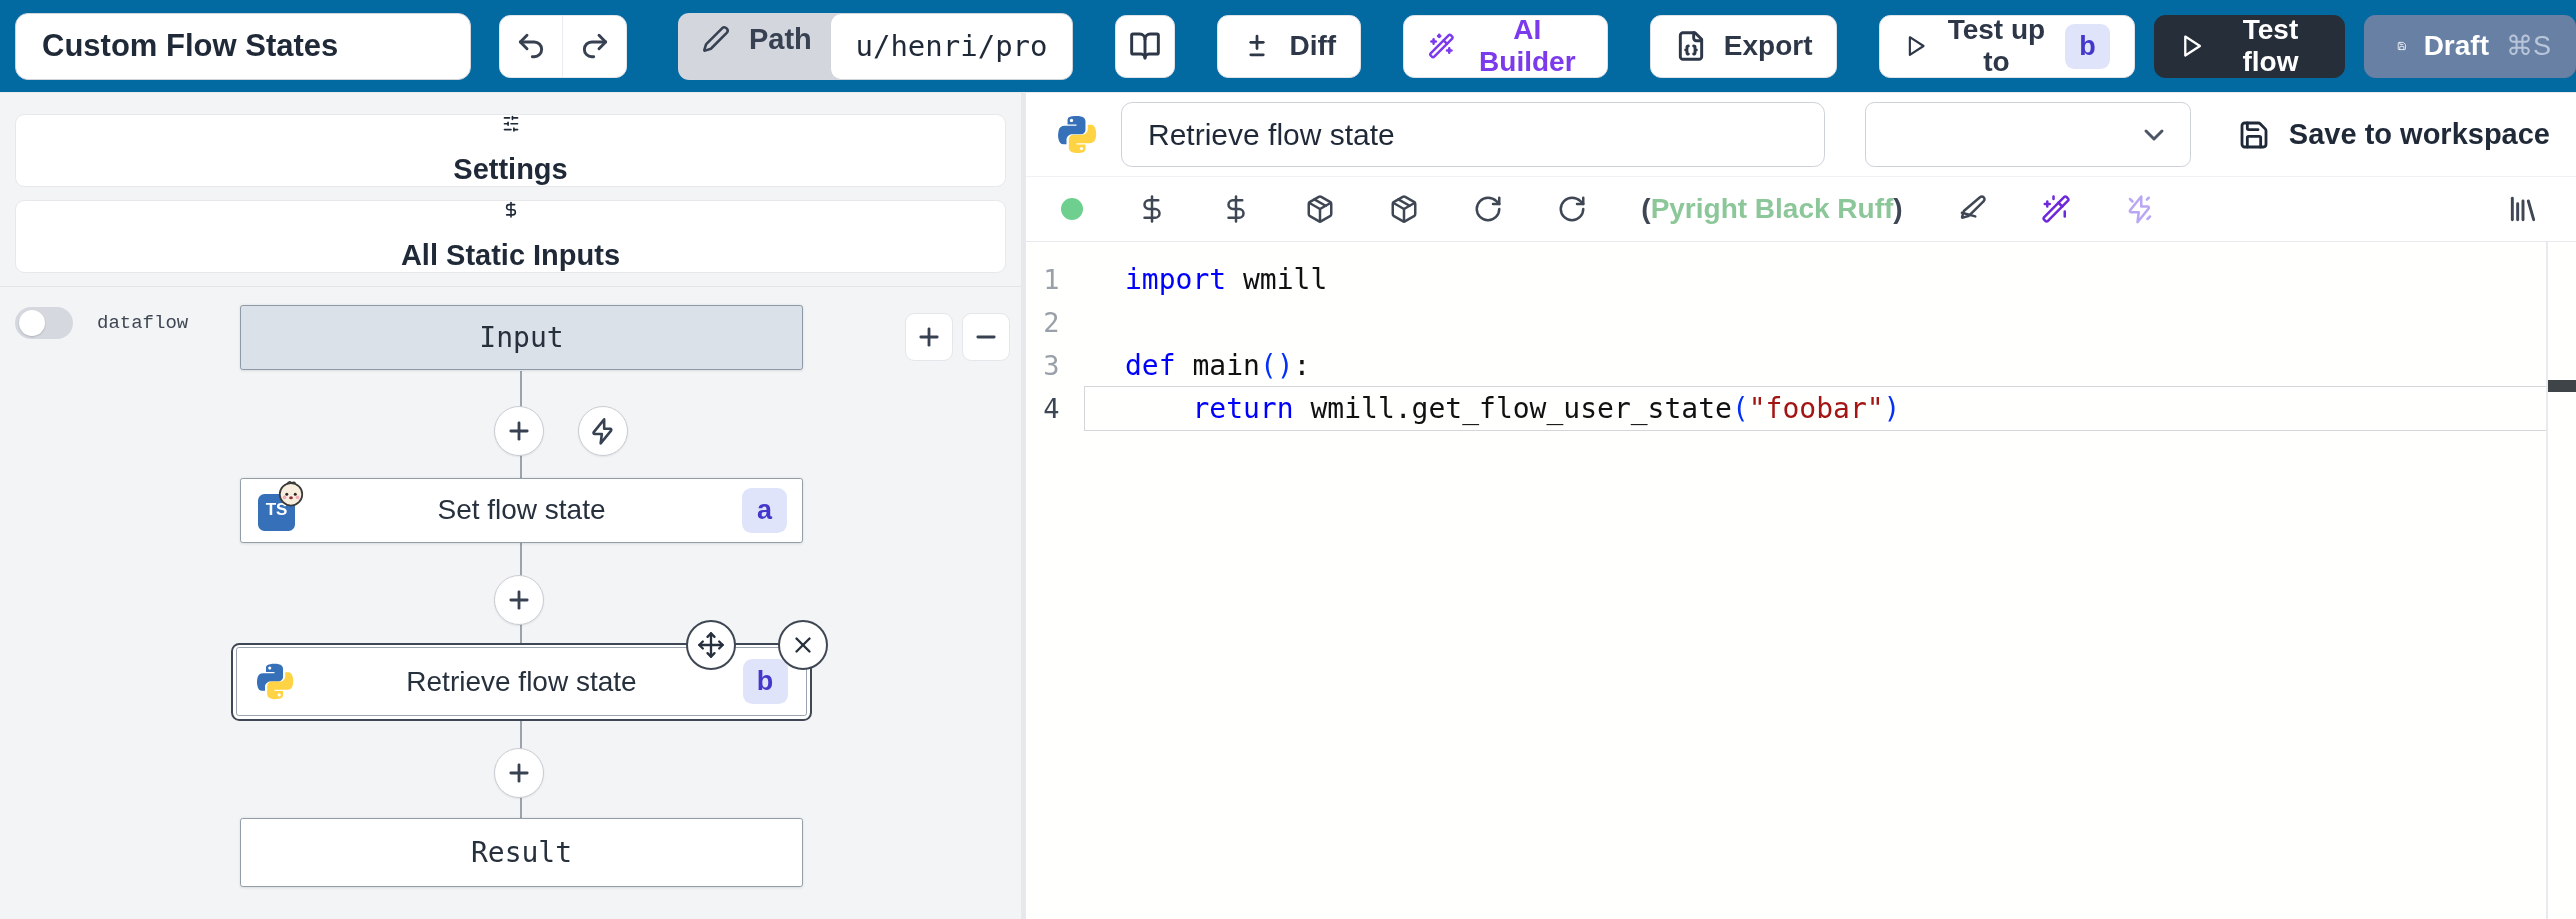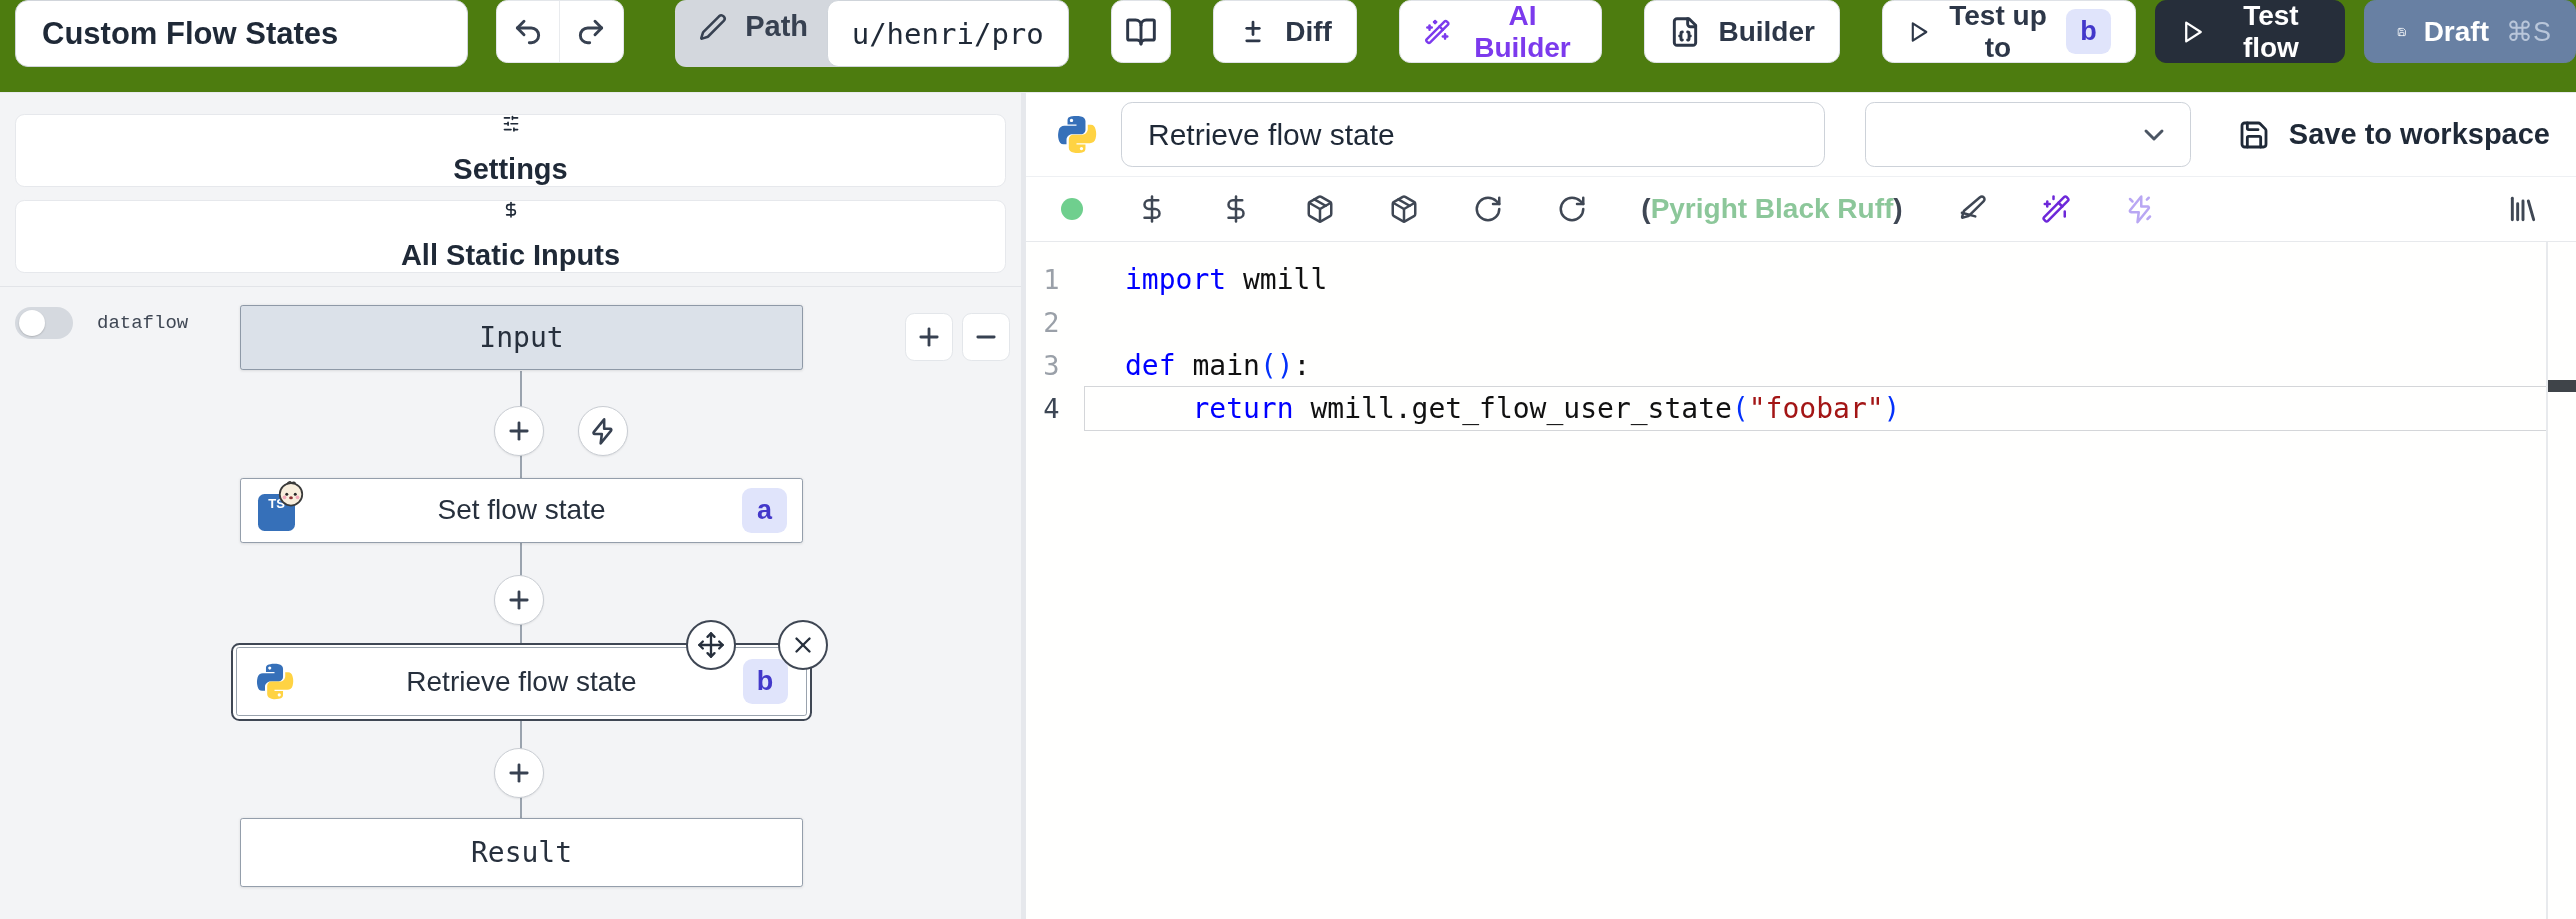--- a/index.html
+++ b/index.html
@@ -1,21 +1,21 @@
 <!DOCTYPE html>
 <html style="font-size:15px"><head>
 <meta charset="utf-8">
 <style>
   * { margin:0; padding:0; box-sizing:border-box; }
   html,body { width:2576px; height:919px; overflow:hidden; background:#fff;
     font-family:"Liberation Sans", sans-serif; color:#2d3748; }
   svg { display:block; }
 
   
-  .topbar { height:93px; display:flex; align-items:flex-start; background:#4d7c0f;
+  .topbar { height:93px; display:flex; align-items:center; background:#0369a1;
     border-bottom:0.9px solid #e8eaee; position:relative; }
   .title-input { margin-left:15px; width:525px; height:67px; border:0.9px solid #d1d5db;
     border-radius:13px; background:#fff; padding:0 26px; font-size:31px; font-weight:700;
     color:#1f2937; display:flex; align-items:center; }
   .btn { height:63px; border:0.9px solid #dfe2e7; border-radius:11.2px; background:#fff;
     display:inline-flex; align-items:center; justify-content:center; gap:17px;
     padding:0 24px; font-size:28px; font-weight:700; color:#2d3748; cursor:pointer; }
   .undo-redo { margin-left:28px; height:63px; border:0.9px solid #e3e6ea; border-radius:11.2px;
     display:flex; overflow:hidden; background:#fff; }
   .undo-redo > div { width:74px; display:flex; align-items:center; justify-content:center; }
@@ -174,21 +174,21 @@
     <span>AI Builder</span>
   </button>
 
   <button class="btn" style="margin-left:42px">
     <svg width="32" height="32" viewBox="0 0 24 24" fill="none" stroke="#2d3748" stroke-width="2.2" stroke-linecap="round" stroke-linejoin="round">
         <path d="M15 2H6a2 2 0 0 0-2 2v16a2 2 0 0 0 2 2h12a2 2 0 0 0 2-2V7Z"></path>
         <path d="M14 2v4a2 2 0 0 0 2 2h4"></path>
         <path d="M10 12a1 1 0 0 0-1 1v1a1 1 0 0 1-1 1 1 1 0 0 1 1 1v1a1 1 0 0 0 1 1"></path>
         <path d="M14 18a1 1 0 0 0 1-1v-1a1 1 0 0 1 1-1 1 1 0 0 1-1-1v-1a1 1 0 0 0-1-1"></path>
       </svg>
-    <span>Builder</span>
+    <span>Export</span>
   </button>
 
   <button class="btn" style="margin-left:42px">
     <svg width="30" height="30" viewBox="0 0 24 24" fill="none" stroke="#2d3748" stroke-width="2.2" stroke-linejoin="round">
         <path d="m6 3 14 9-14 9z"></path>
       </svg>
     <span>Test up to</span>
     <span class="badge">b</span>
   </button>
 
@@ -273,21 +273,21 @@
           </svg>
       </div>
       <div class="circle-btn" style="left:578px;top:119px">
         <svg width="28" height="28" viewBox="0 0 24 24" fill="none" stroke="#374151" stroke-width="2.2" stroke-linejoin="round">
             <path d="M13 2 4.09 12.97a1 1 0 0 0 .77 1.63H11l-1 8 8.91-10.97a1 1 0 0 0-.77-1.63H13z"></path>
           </svg>
       </div>
 
       <div class="node node-step1">
         <div class="node-icon" style="position:absolute;left:17px;width:41px;height:41px;">
-          <div style="position:absolute;left:0;bottom:0;width:37px;height:37px;background:#3670b9;border-radius:6.5px;color:#fff;font-weight:700;font-size:13px;display:flex;align-items:flex-end;justify-content:center;padding-bottom:20px;">TS</div>
+          <div style="position:absolute;left:0;bottom:0;width:37px;height:37px;background:#3670b9;border-radius:6.5px;color:#fff;font-weight:700;font-size:17px;display:flex;align-items:flex-end;justify-content:center;padding-bottom:11px;">TS</div>
           <svg style="position:absolute;right:-7.4px;top:-11.2px" width="30" height="30" viewBox="0 0 24 24">
             <circle cx="12" cy="13" r="9" fill="#f8eedd" stroke="#3a3a3a" stroke-width="1.4"></circle>
             <path d="M9 4.6c.9-1.5 2.4-2 3-1M12.8 3.8c1-.8 2.3-.5 2.6.4" fill="none" stroke="#3a3a3a" stroke-width="1.2" stroke-linecap="round"></path>
             <circle cx="8.6" cy="13" r="1.2" fill="#2b2b2b"></circle>
               <circle cx="15.4" cy="13" r="1.2" fill="#2b2b2b"></circle>
             <circle cx="6.8" cy="15.4" r="1.5" fill="#f4a8b8"></circle>
               <circle cx="17.2" cy="15.4" r="1.5" fill="#f4a8b8"></circle>
             <ellipse cx="12" cy="15.8" rx="1.5" ry="1.2" fill="#8a3033"></ellipse>
           </svg>
         </div>

